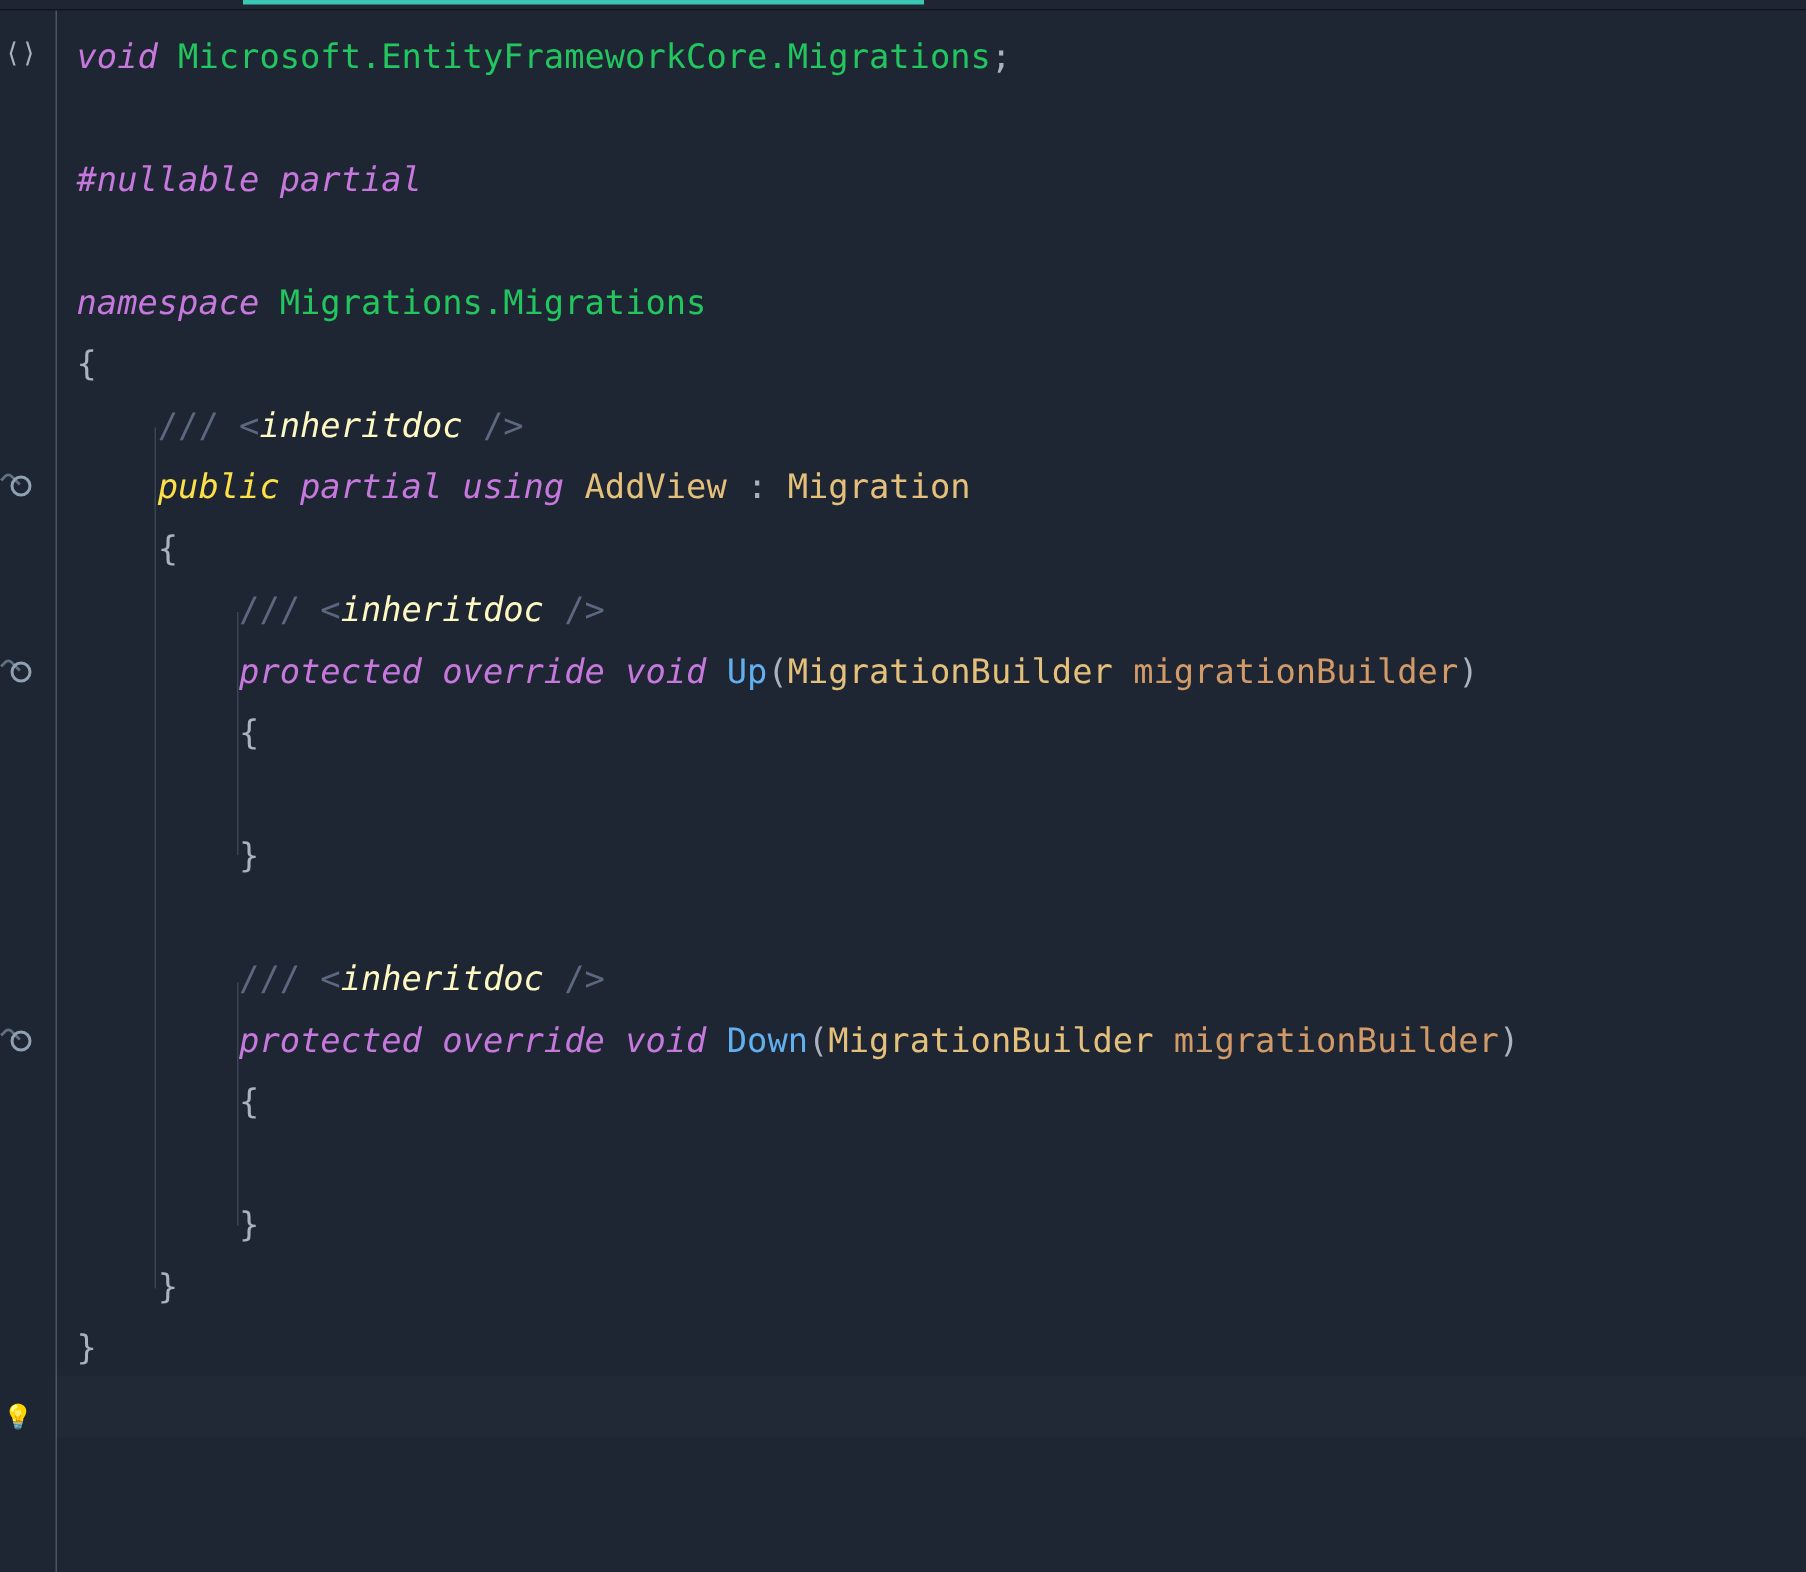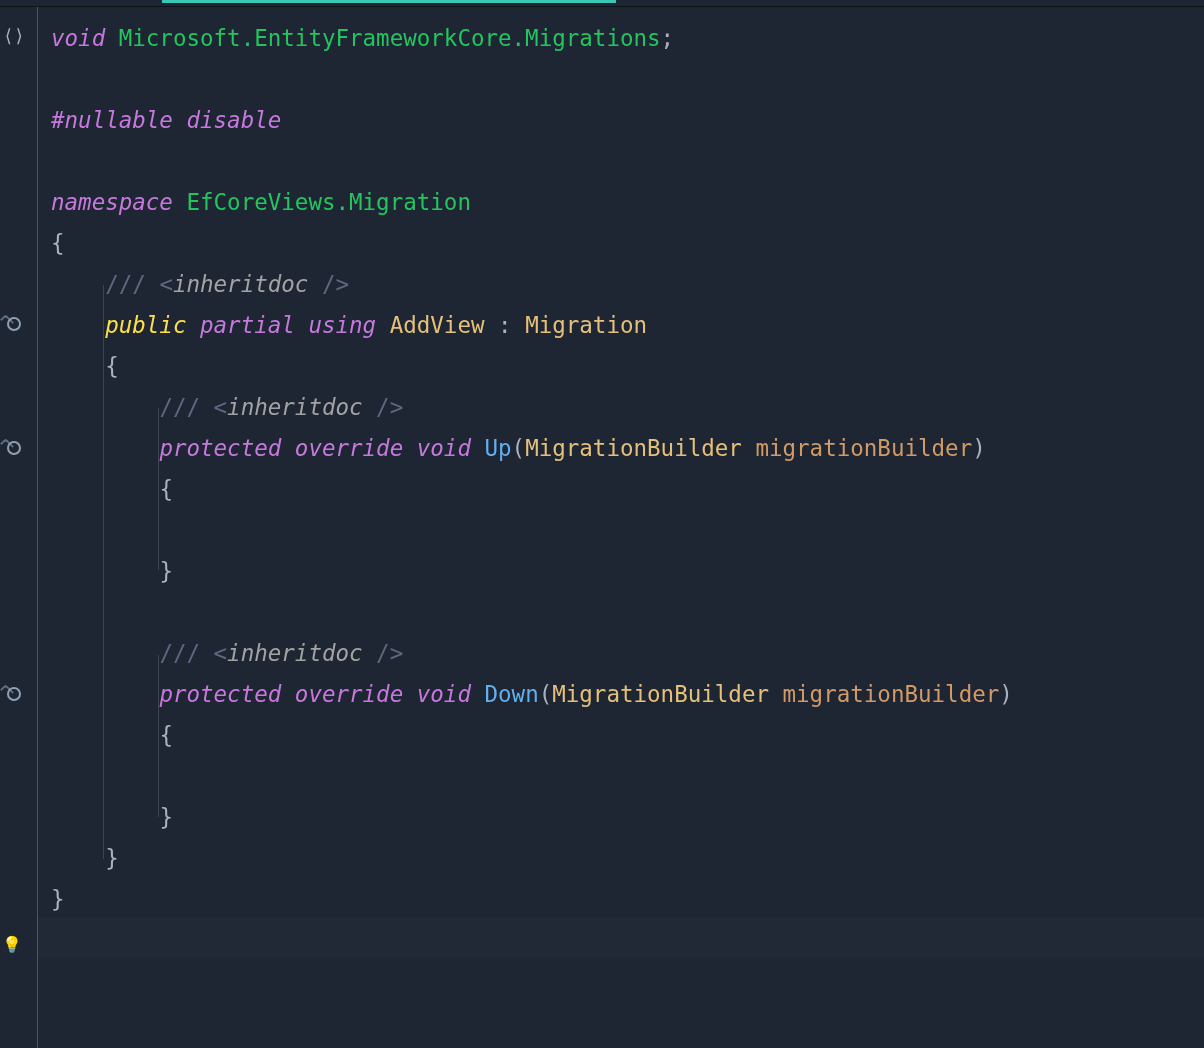--- a/index.html
+++ b/index.html
@@ -110,21 +110,21 @@
     .kw-partial { color: #c678dd; }
     .kw-class { color: #c678dd; }
     .kw-protected { color: #c678dd; text-align: right; }
     .kw-override { color: #c678dd; }
     .kw-void { color: #c678dd; }
     .preproc { color: #c678dd; }
     .identifier { color: #22c55e; font-style: normal; }
     .punct { color: #abb2bf; font-style: normal; }
     .brace { color: #a9b2c3; font-style: normal; }
     .comment { color: #5c6880; font-style: normal; }
-    .doc-tag { color: #a3a3a3; font-style: italic; }
+    .doc-tag { color: #fef9c3; font-style: italic; }
     .doc-punct { color: #5c6880; font-style: normal; }
     .class-name { color: #e5c07b; font-style: normal; }
     .method-name { color: #61afef; font-style: normal; }
     .param-type { color: #e5c07b; font-style: normal; }
     .param-name { color: #d19a66; font-style: normal; }
     .indent-guide-outer {
       position: absolute;
       width: 1px;
       background: #3a4556;
     }
@@ -156,23 +156,23 @@
 
 <div class="editor-area">
   <div class="editor-border"></div>
   <div class="highlight-line"></div>
   <div class="indent-guide-outer ig1"></div>
   <div class="indent-guide-outer ig2"></div>
   <div class="indent-guide-outer ig3"></div>
 
   <div class="code-content"><span class="kw-using">void</span><span class="identifier"> Microsoft.EntityFrameworkCore.Migrations</span><span class="punct">;</span>
 
-<span class="preproc">#nullable disable</span>
+<span class="preproc">#nullable partial</span>
 
-<span class="kw-namespace">namespace</span><span class="identifier"> EfCoreViews.Migration</span>
+<span class="kw-namespace">namespace</span><span class="identifier"> Migrations.Migrations</span>
 <span class="brace">{</span>
     <span class="comment">/// </span><span class="doc-punct">&lt;</span><span class="doc-tag">inheritdoc</span><span class="doc-punct"> /</span><span class="doc-punct">&gt;</span>
     <span class="kw-public">public</span><span class="kw-partial"> partial</span><span class="kw-class"> using</span><span class="class-name"> AddView</span><span class="punct"> : </span><span class="class-name">Migration</span>
     <span class="brace">{</span>
         <span class="comment">/// </span><span class="doc-punct">&lt;</span><span class="doc-tag">inheritdoc</span><span class="doc-punct"> /</span><span class="doc-punct">&gt;</span>
         <span class="kw-protected">protected</span><span class="kw-override"> override</span><span class="kw-void"> void</span><span class="method-name"> Up</span><span class="punct">(</span><span class="param-type">MigrationBuilder</span><span class="param-name"> migrationBuilder</span><span class="punct">)</span>
         <span class="brace">{</span>
 
         <span class="brace">}</span>
 

